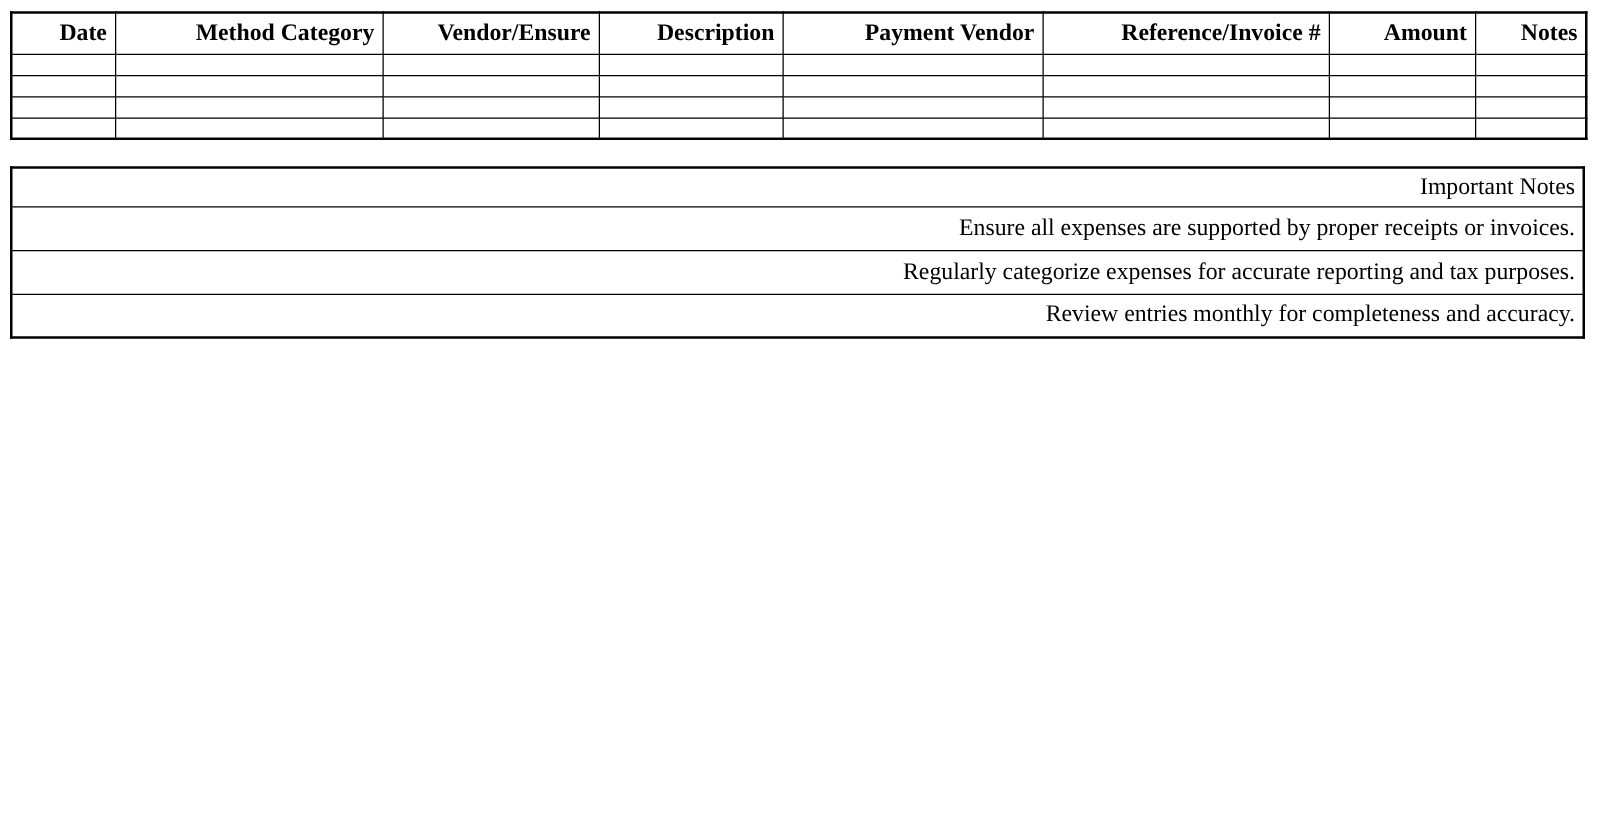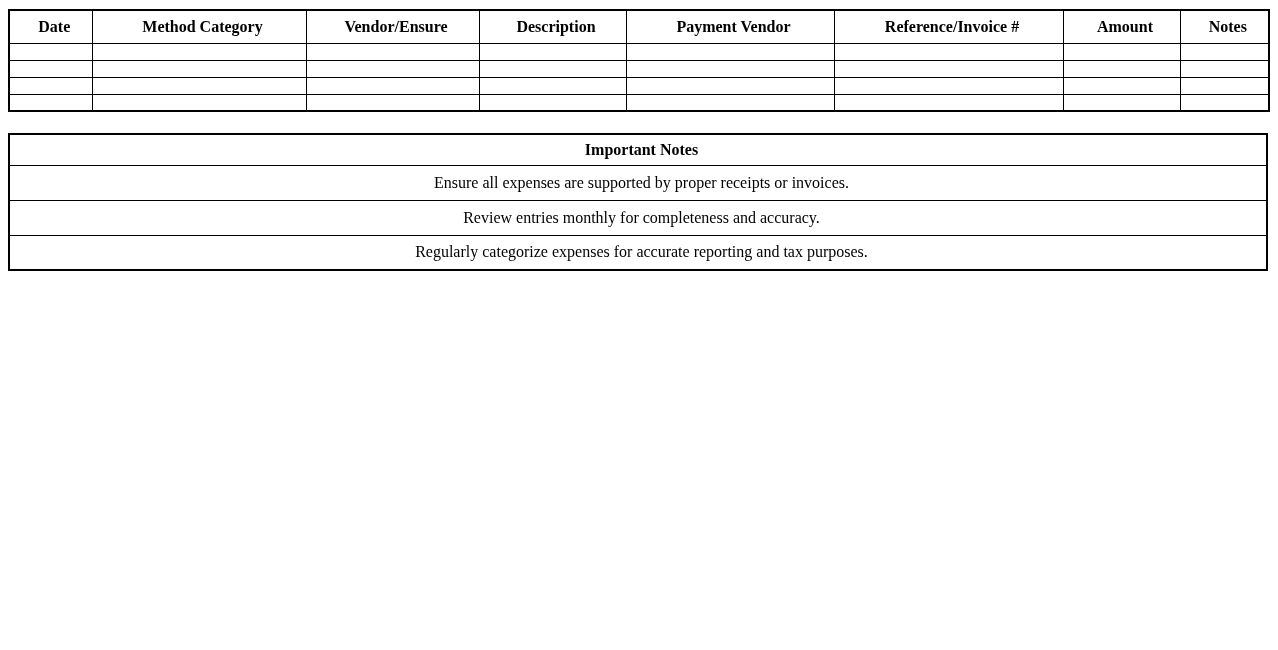--- a/index.html
+++ b/index.html
@@ -23,41 +23,41 @@
     width: 1260px;
   }
   table, th, td {
     border: 1px solid #000000;
   }
   table {
     border-width: 2px;
   }
   th, td {
     padding: 0 6px 0 13px;
-    font-size: 16px;
-    text-align: center;
+    font-size: 19px;
+    text-align: right;
     vertical-align: middle;
     overflow: hidden;
     white-space: nowrap;
   }
   
   .expense-table thead th {
     height: 33px;
     font-weight: bold;
   }
   .expense-table tbody td {
     height: 17px;
   }
   
   .notes-table {
     margin-top: 21px;
   }
   .notes-table th {
     height: 31px;
-    font-weight: bold;
+    font-weight: normal;
   }
   .notes-table td {
     height: 35px;
     font-weight: normal;
   }
 </style>
 </head>
 <body>
 
 <div class="page">
@@ -132,21 +132,21 @@
 
   <table class="notes-table">
     <tbody>
       <tr>
         <th>Important Notes</th>
       </tr>
       <tr>
         <td>Ensure all expenses are supported by proper receipts or invoices.</td>
       </tr>
       <tr>
-        <td>Review entries monthly for completeness and accuracy.</td>
+        <td>Regularly categorize expenses for accurate reporting and tax purposes.</td>
       </tr>
       <tr>
-        <td>Regularly categorize expenses for accurate reporting and tax purposes.</td>
+        <td>Review entries monthly for completeness and accuracy.</td>
       </tr>
     </tbody>
   </table>
 
 </div>
 
 </body></html>

